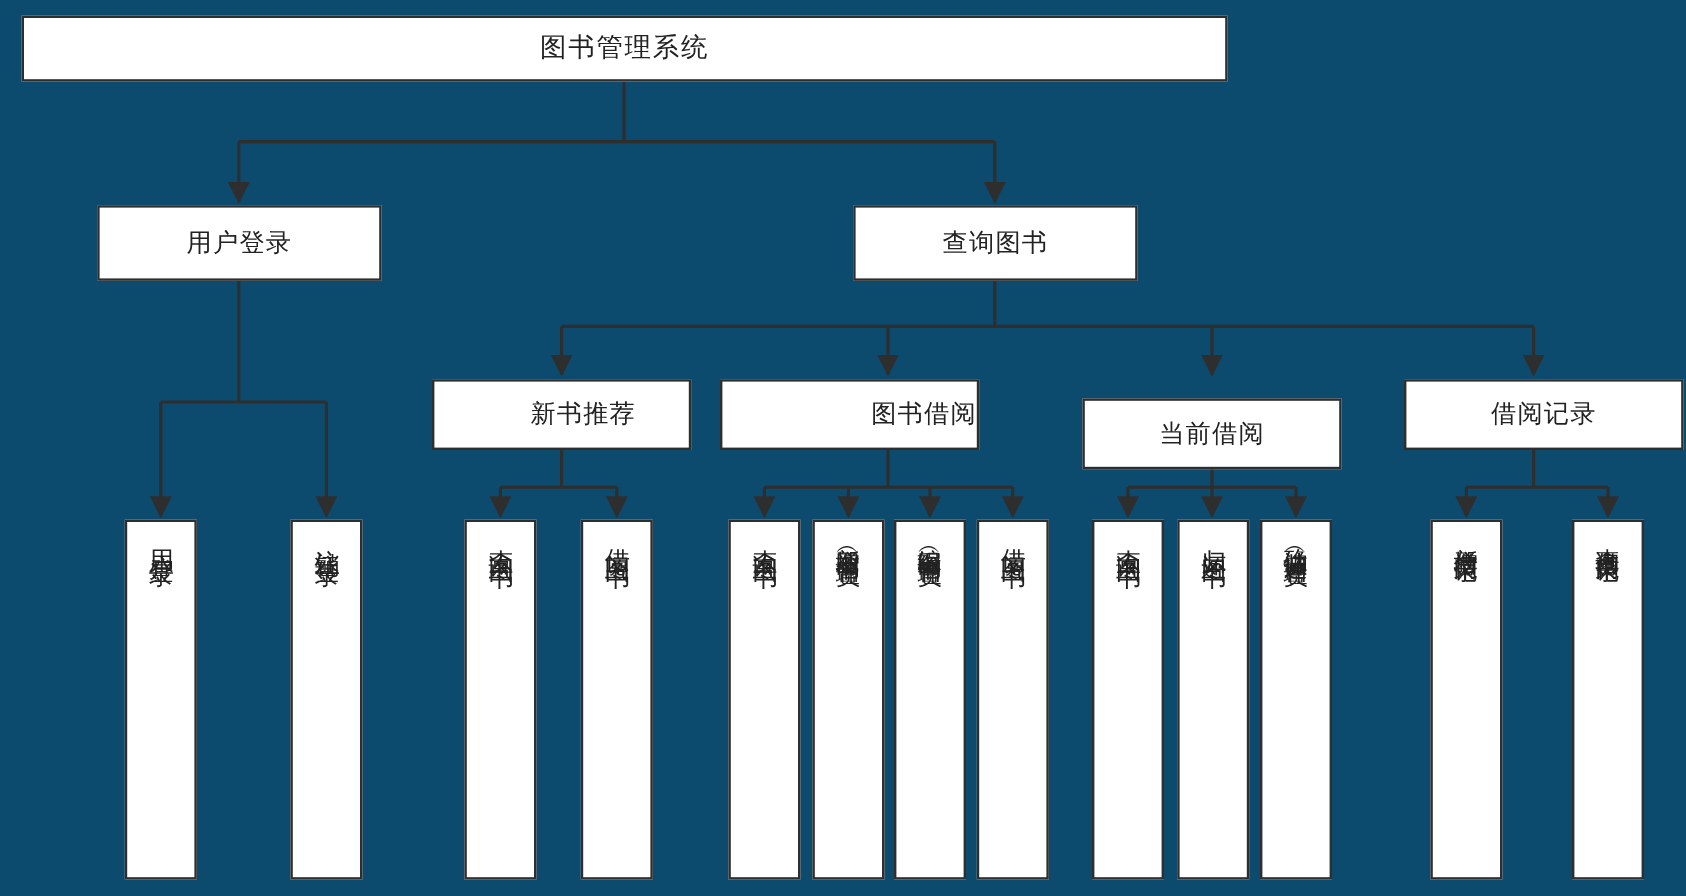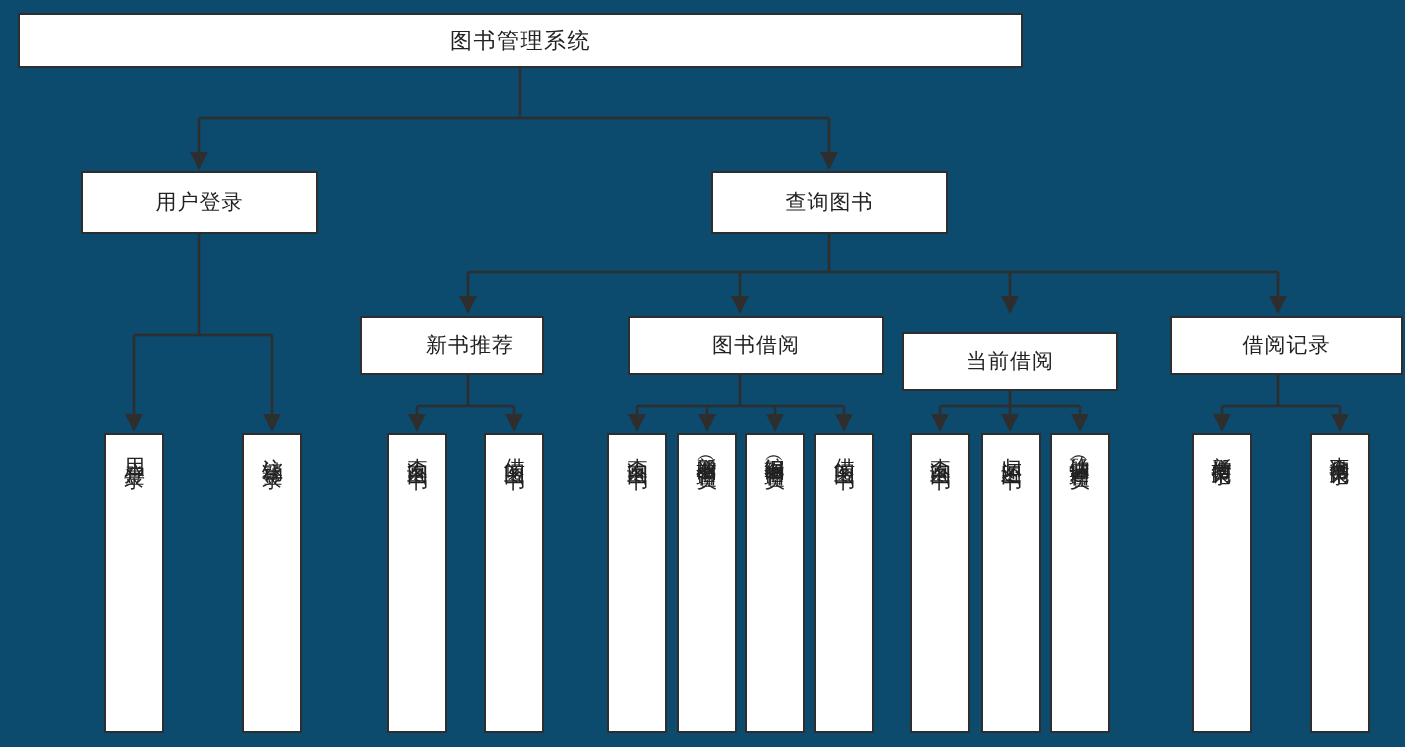--- a/index.html
+++ b/index.html
@@ -136,25 +136,25 @@
   </div>
 
   <div class="node horizontal" style="left:81px; top:171px; width:237px; height:63px;">
     <span class="label">用户登录</span>
   </div>
 
   <div class="node horizontal" style="left:711px; top:171px; width:237px; height:63px;">
     <span class="label">查询图书</span>
   </div>
 
-  <div class="node horizontal" style="left:360px; top:316px; width:184px; height:59px;padding-left:36px;">
+  <div class="node horizontal" style="left:360px; top:316px; width:216px; height:59px;padding-left:36px;">
     <span class="label">新书推荐</span>
   </div>
 
-  <div class="node horizontal" style="left:628px; top:316px; width:256px; height:59px;">
+  <div class="node horizontal" style="left:600px; top:316px; width:216px; height:59px;justify-content:flex-end;">
     <span class="label">图书借阅</span>
   </div>
 
   <div class="node horizontal" style="left:902px; top:332px; width:216px; height:59px;">
     <span class="label">当前借阅</span>
   </div>
 
   <div class="node horizontal" style="left:1170px; top:316px; width:233px; height:59px;">
     <span class="label">借阅记录</span>
   </div>

